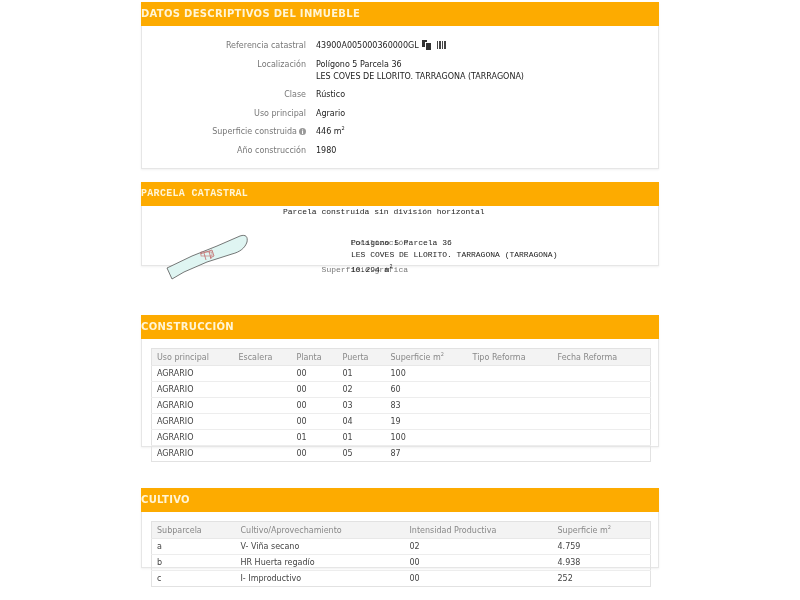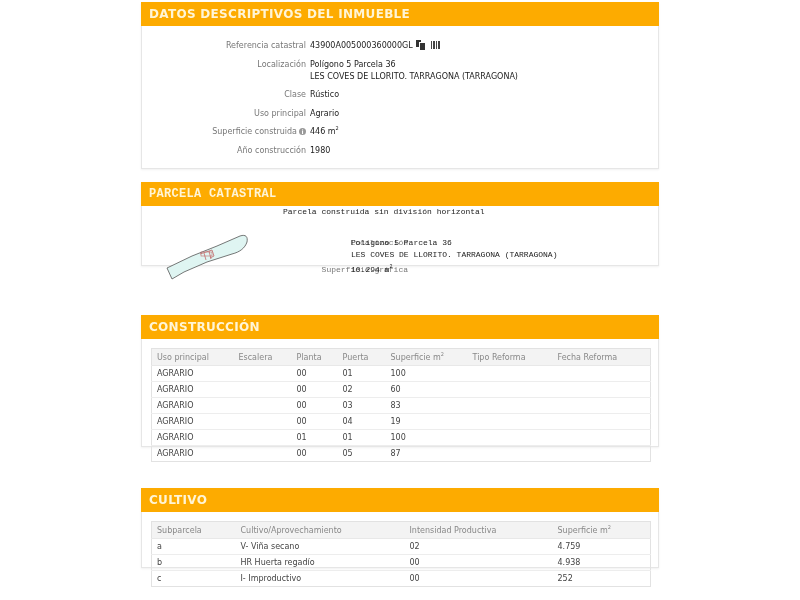--- a/index.html
+++ b/index.html
@@ -1,28 +1,28 @@
 <!DOCTYPE html>
 <html><head>
   <meta charset="utf-8">
   <style>
     * { box-sizing: border-box; margin: 0; padding: 0; }
     html, body { width: 800px; height: 600px; background: #ffffff; overflow: hidden; }
     body { font-family: "DejaVu Sans", "Liberation Sans", sans-serif; font-size: 8px; color: #333; position: relative; }
 
     .panel { position: absolute; left: 141px; width: 518px; background: #fff; border: 1px solid #e6e6e6; border-top: none; box-shadow: 0 1px 2px rgba(0,0,0,0.06); }
-    .panel-header { height: 24px; background: #fdab00; color: #fff5d6; font-weight: bold; font-size: 12px; letter-spacing: 0.3px; line-height: 24px; padding-left: 8px; text-transform: uppercase; margin-left: -1px; margin-right: -1px; }
+    .panel-header { height: 24px; background: #fdab00; color: #fff5d6; font-weight: bold; font-size: 10px; letter-spacing: 0.3px; line-height: 24px; padding-left: 0; text-transform: uppercase; margin-left: -1px; margin-right: -1px; }
 
     #p1 { top: 2px; height: 167px; }
     #p2 { top: 182px; height: 84px; font-family: Liberation Mono, monospace; }
     #p3 { top: 315px; height: 132px; }
     #p4 { top: 488px; height: 80px; }
     .kv-row { position: absolute; left: 0; right: 0; }
     .kv-label { position: absolute; right: 352px; color: #777; text-align: right; white-space: nowrap; }
-    .kv-value { position: absolute; left: 168px; color: #222; white-space: nowrap; line-height: 12px; }
+    .kv-value { position: absolute; left: 174px; color: #222; white-space: nowrap; line-height: 12px; }
     .kv-row .kv-label { line-height: 12px; }
 
     .info-icon { display: inline-block; width: 7px; height: 7px; border-radius: 50%; background: #999; color: #fff; font-size: 6px; line-height: 7px; text-align: center; font-weight: bold; margin-left: 2px; vertical-align: 0; }
     .copy-icon { display: inline-block; width: 8px; height: 9px; position: relative; margin-left: 3px; vertical-align: -1px; }
     .copy-icon::before { content: ""; position: absolute; left: 0; top: 0; width: 5px; height: 7px; background: #333; }
     .copy-icon::after { content: ""; position: absolute; left: 3px; top: 2px; width: 5px; height: 7px; background: #333; border: 1px solid #fff; }
     .barcode-icon { display: inline-block; width: 9px; height: 8px; margin-left: 7px; vertical-align: -1px;
       background: repeating-linear-gradient(90deg, #444 0 1px, #fff 1px 2px, #444 2px 4px, #fff 4px 5px); }
 
     sup { font-size: 5px; vertical-align: 4px; line-height: 0; }

